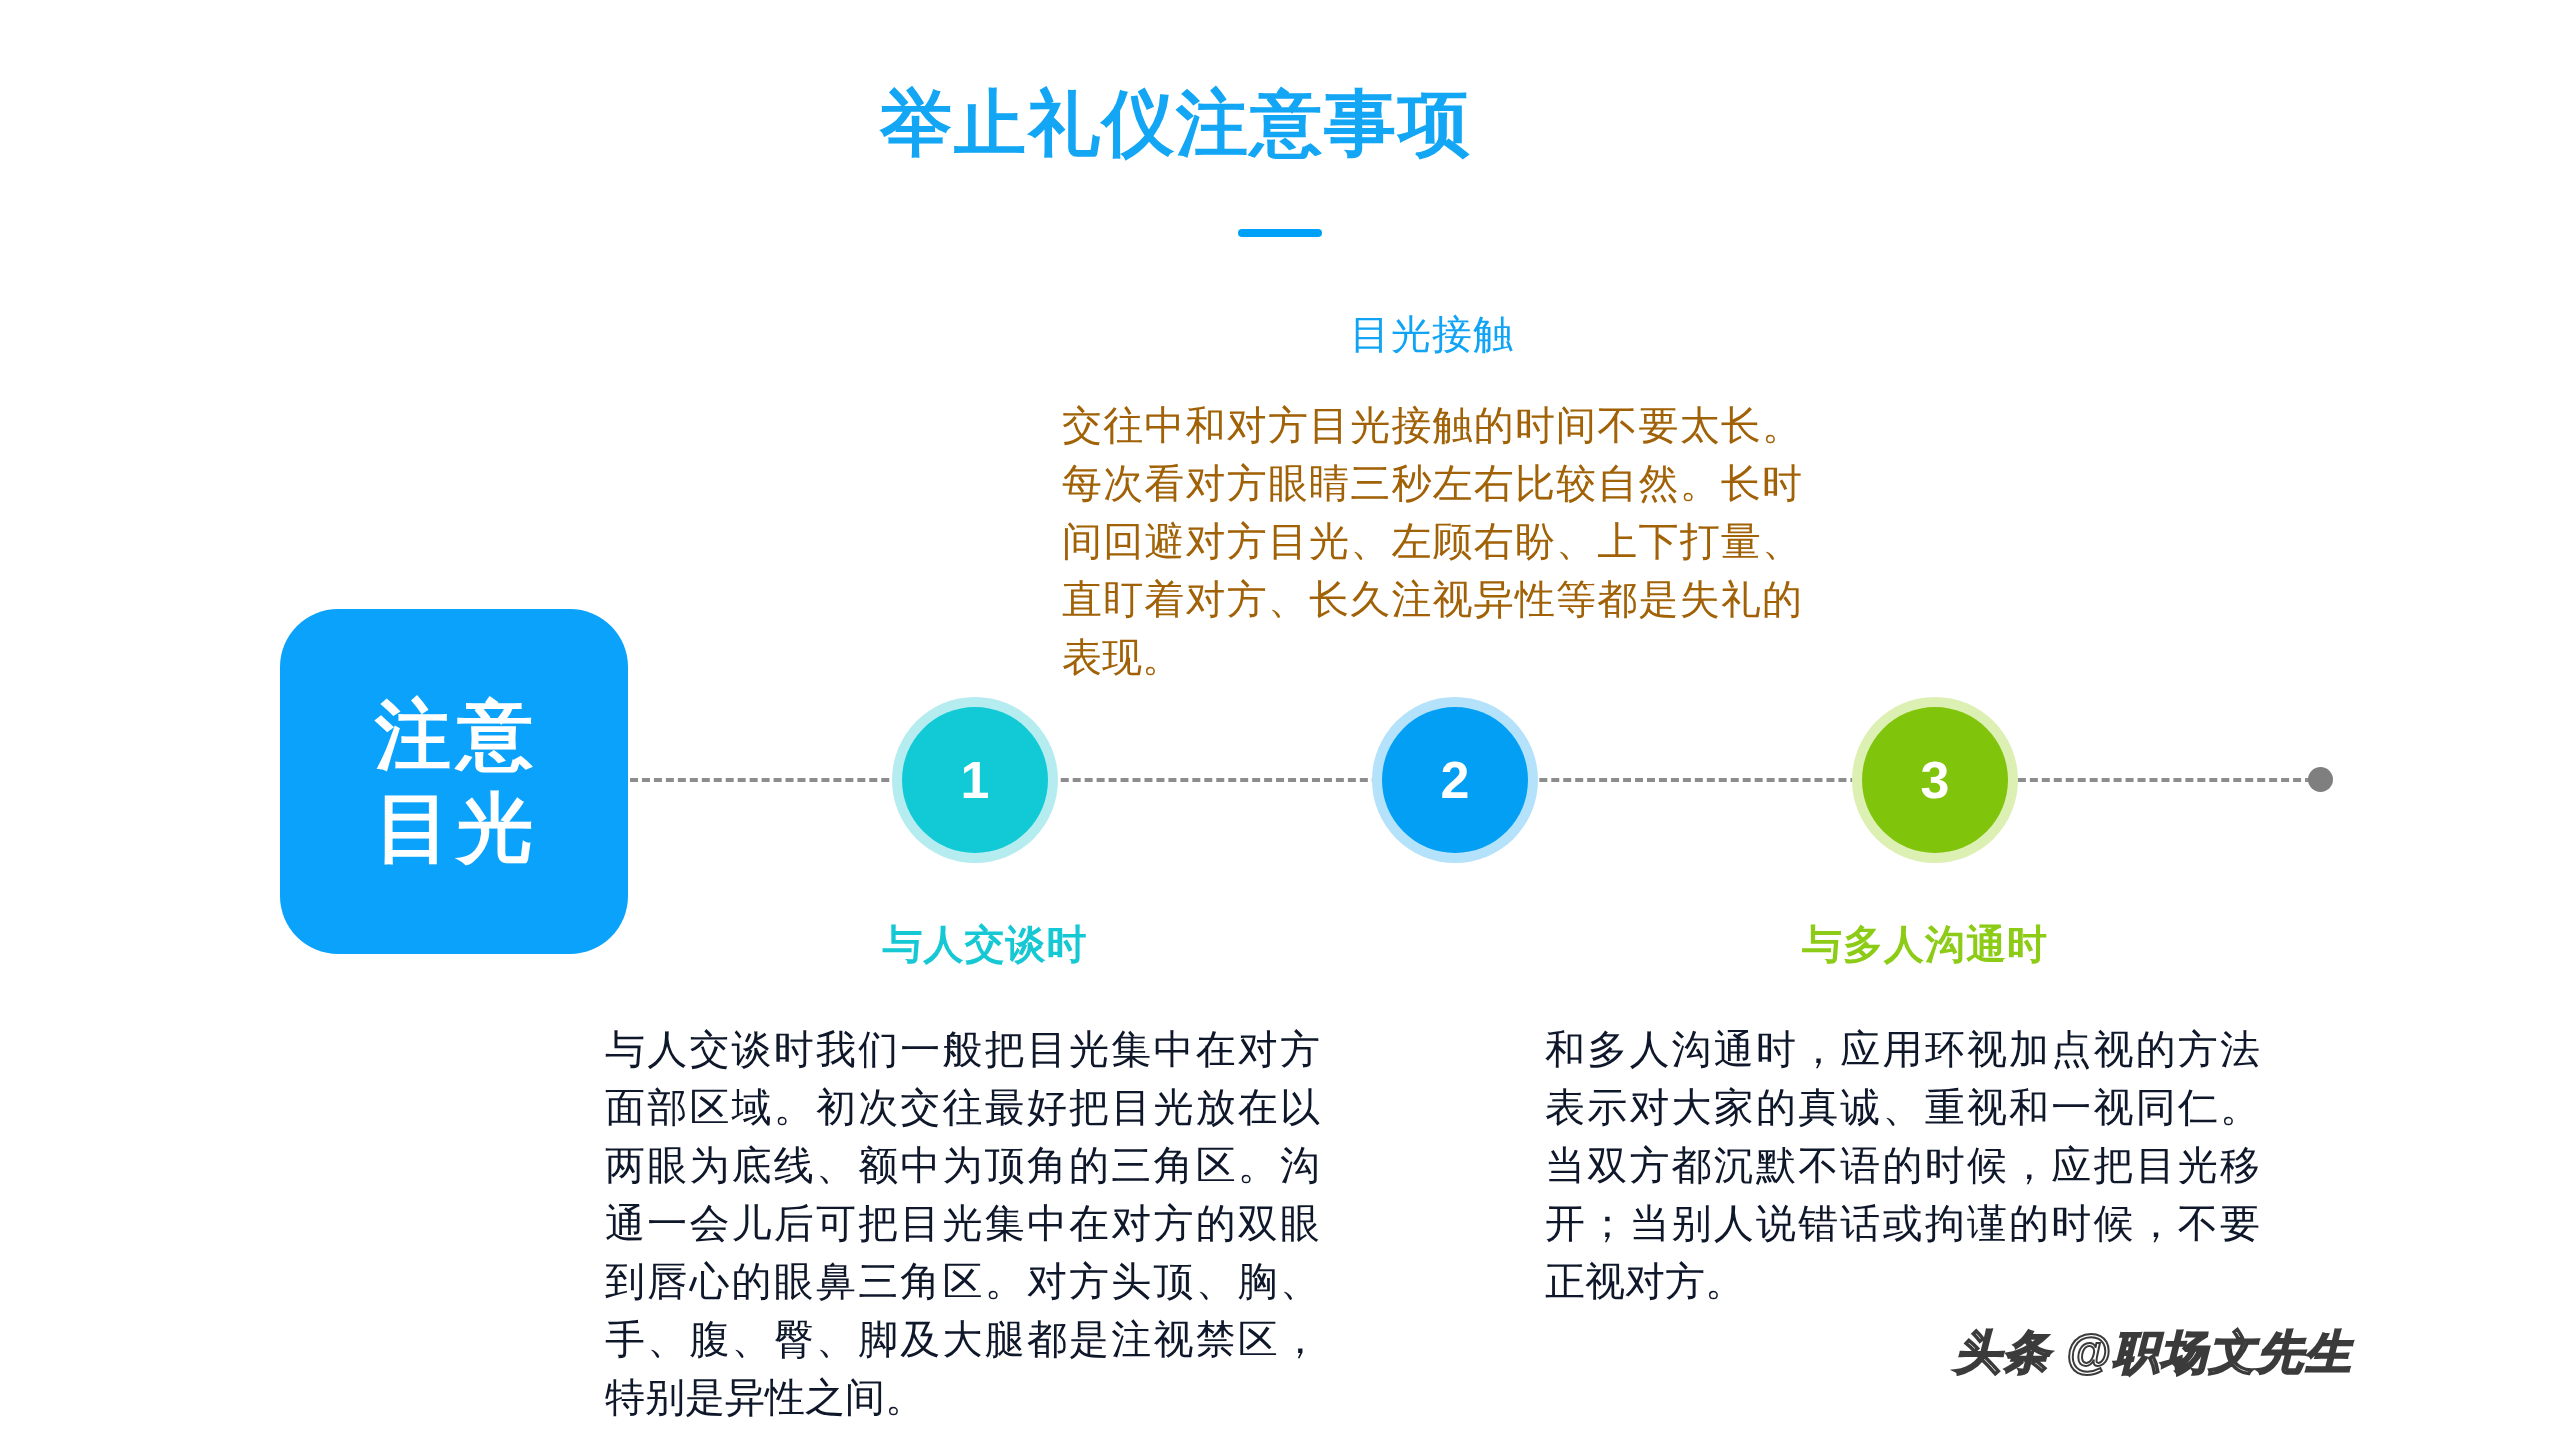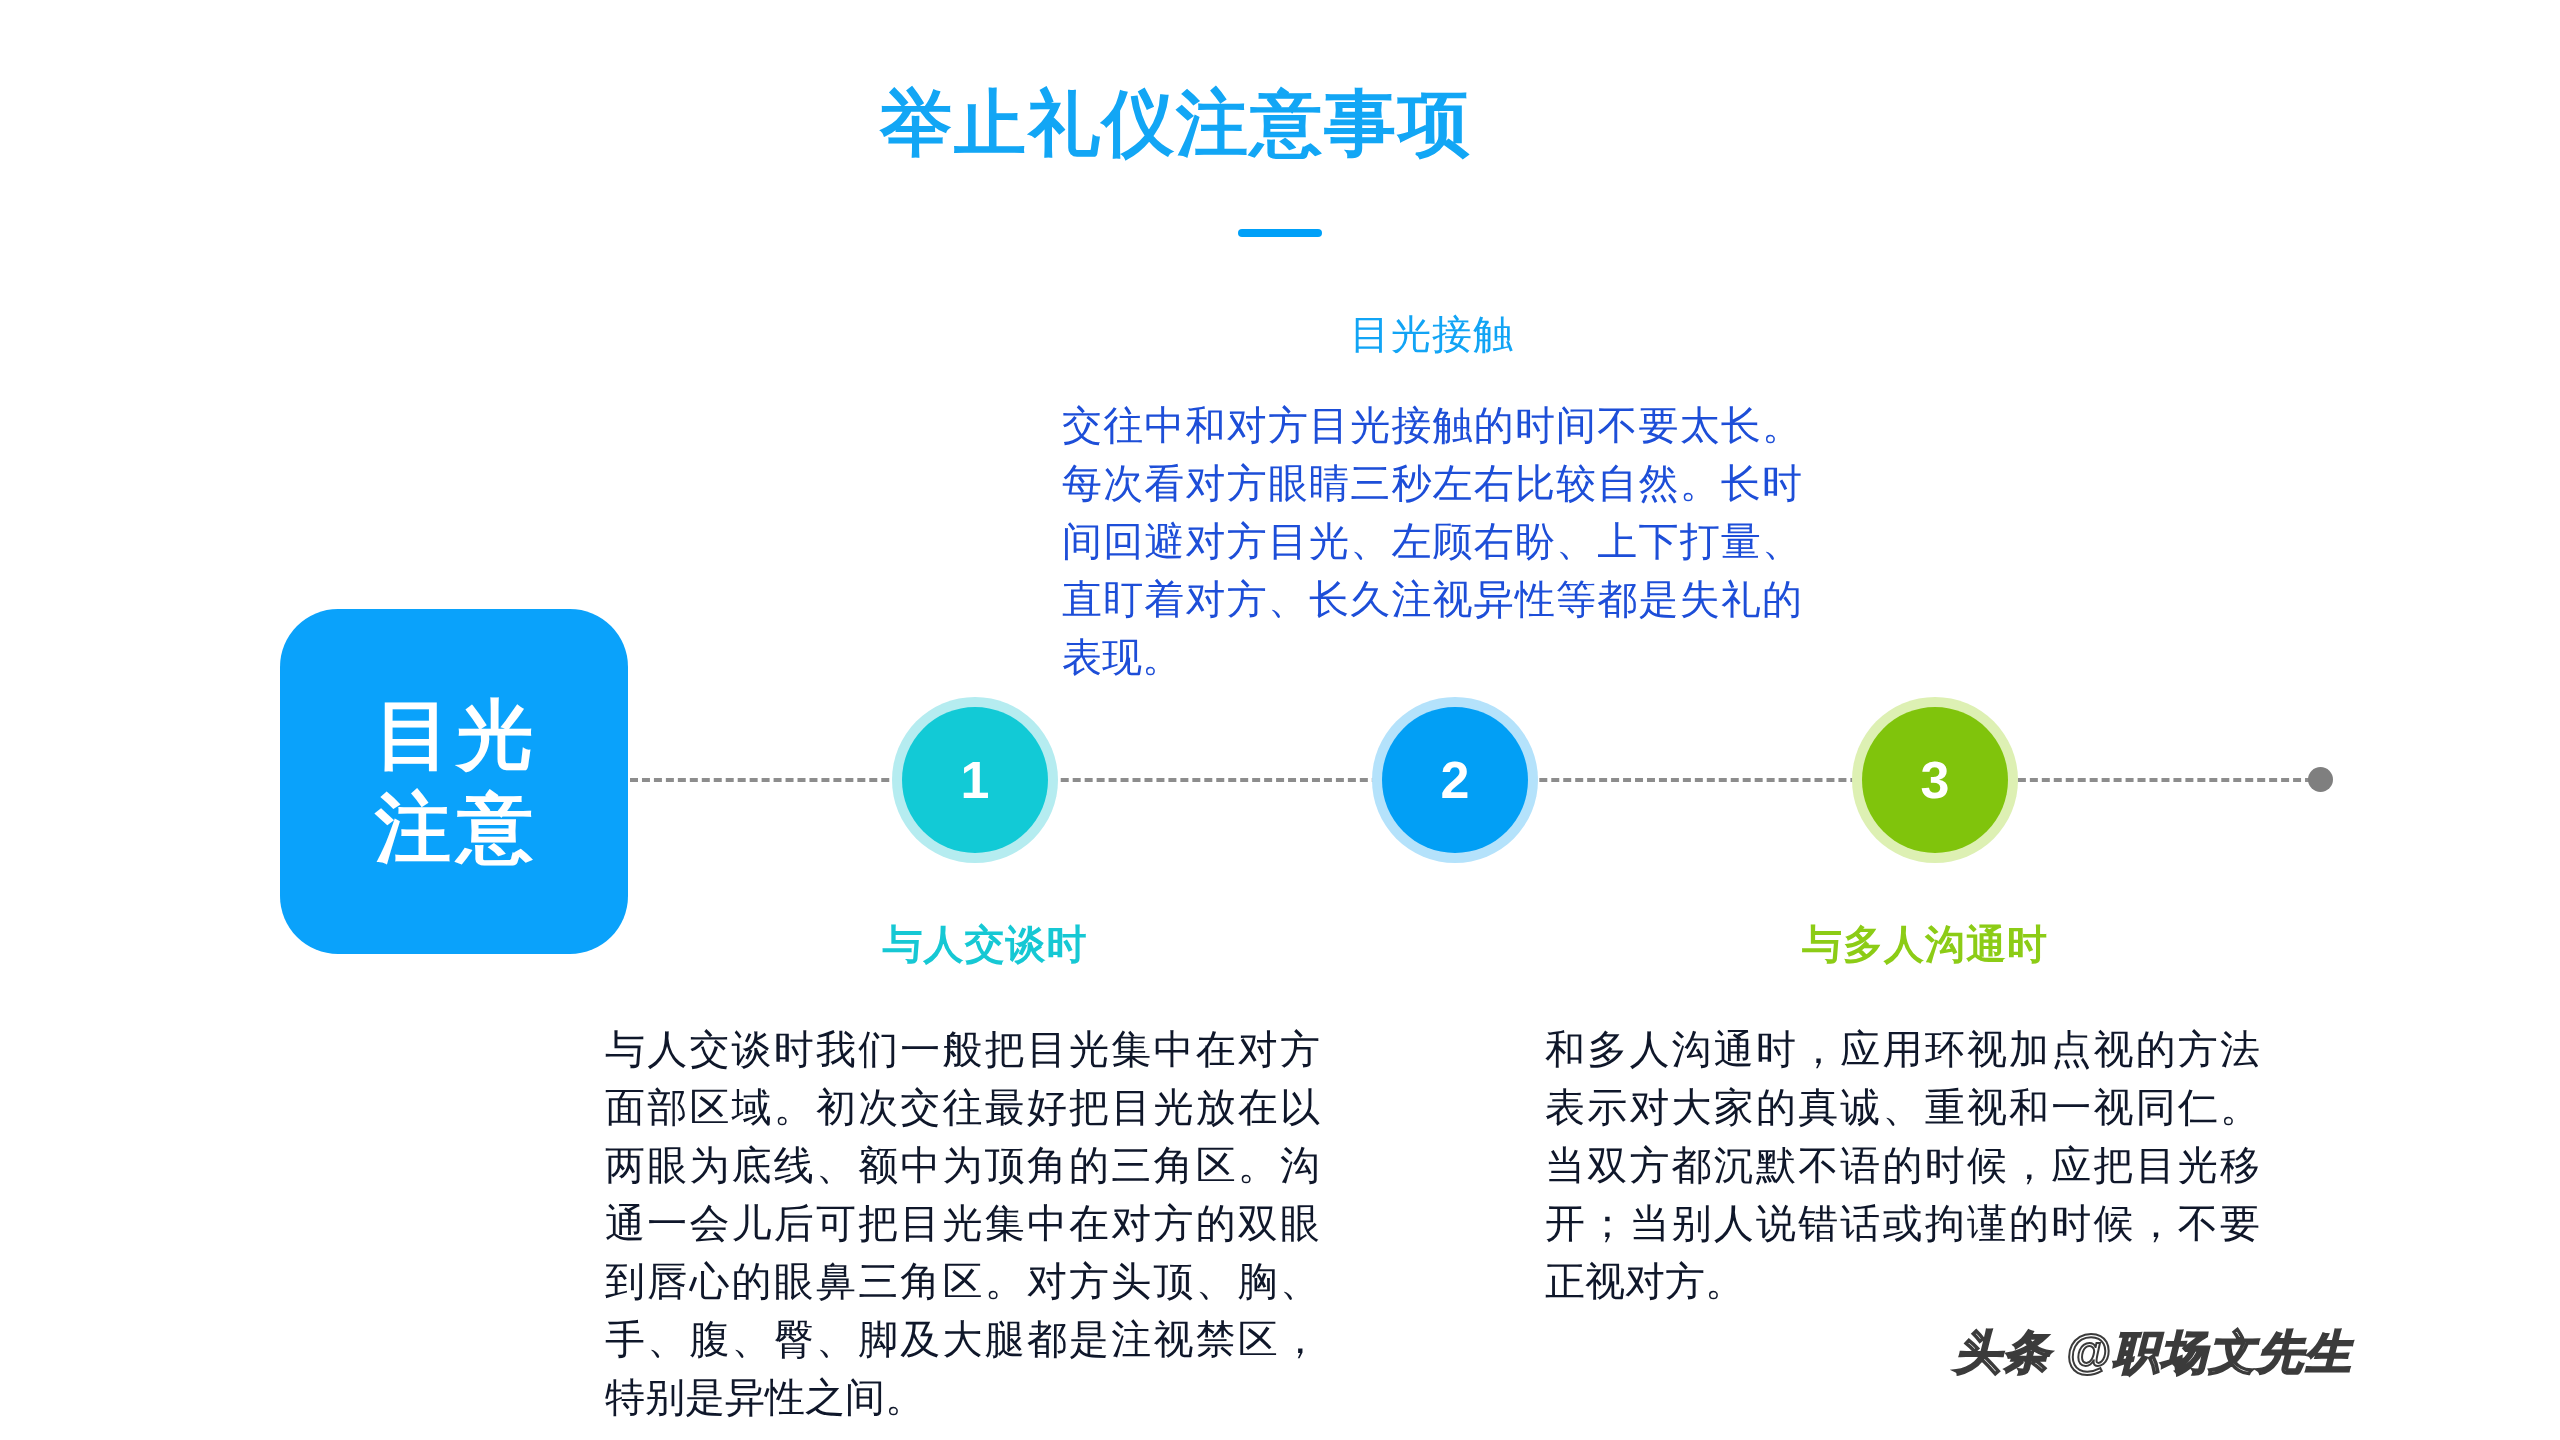--- a/index.html
+++ b/index.html
@@ -54,21 +54,21 @@
     font-size: 40px;
     font-weight: normal;
     color: #11a4f5;
     text-align: center;
     line-height: 1.2;
     letter-spacing: 1px;
   }
   .top-body {
     margin-top: 38px;
     font-size: 40px;
-    color: #1d4ed8;
+    color: #a16207;
     line-height: 1.45;
     text-align: justify;
     text-justify: inter-ideograph;
     letter-spacing: 0px;
     width: 740px;
   }
 
   
   .timeline-line {
     position: absolute;
@@ -196,22 +196,22 @@
 
   <div class="top-block">
     <div class="top-heading">目光接触</div>
     <div class="top-body">交往中和对方目光接触的时间不要太长。每次看对方眼睛三秒左右比较自然。长时间回避对方目光、左顾右盼、上下打量、直盯着对方、长久注视异性等都是失礼的表现。</div>
   </div>
 
   <div class="timeline-line"></div>
   <div class="timeline-enddot"></div>
 
   <div class="label-box">
+    <div class="label-box-line">注意</div>
     <div class="label-box-line">目光</div>
-    <div class="label-box-line">注意</div>
   </div>
 
   <div class="node node-1">
     <div class="inner">1</div>
   </div>
   <div class="node node-2">
     <div class="inner">2</div>
   </div>
   <div class="node node-3">
     <div class="inner">3</div>

